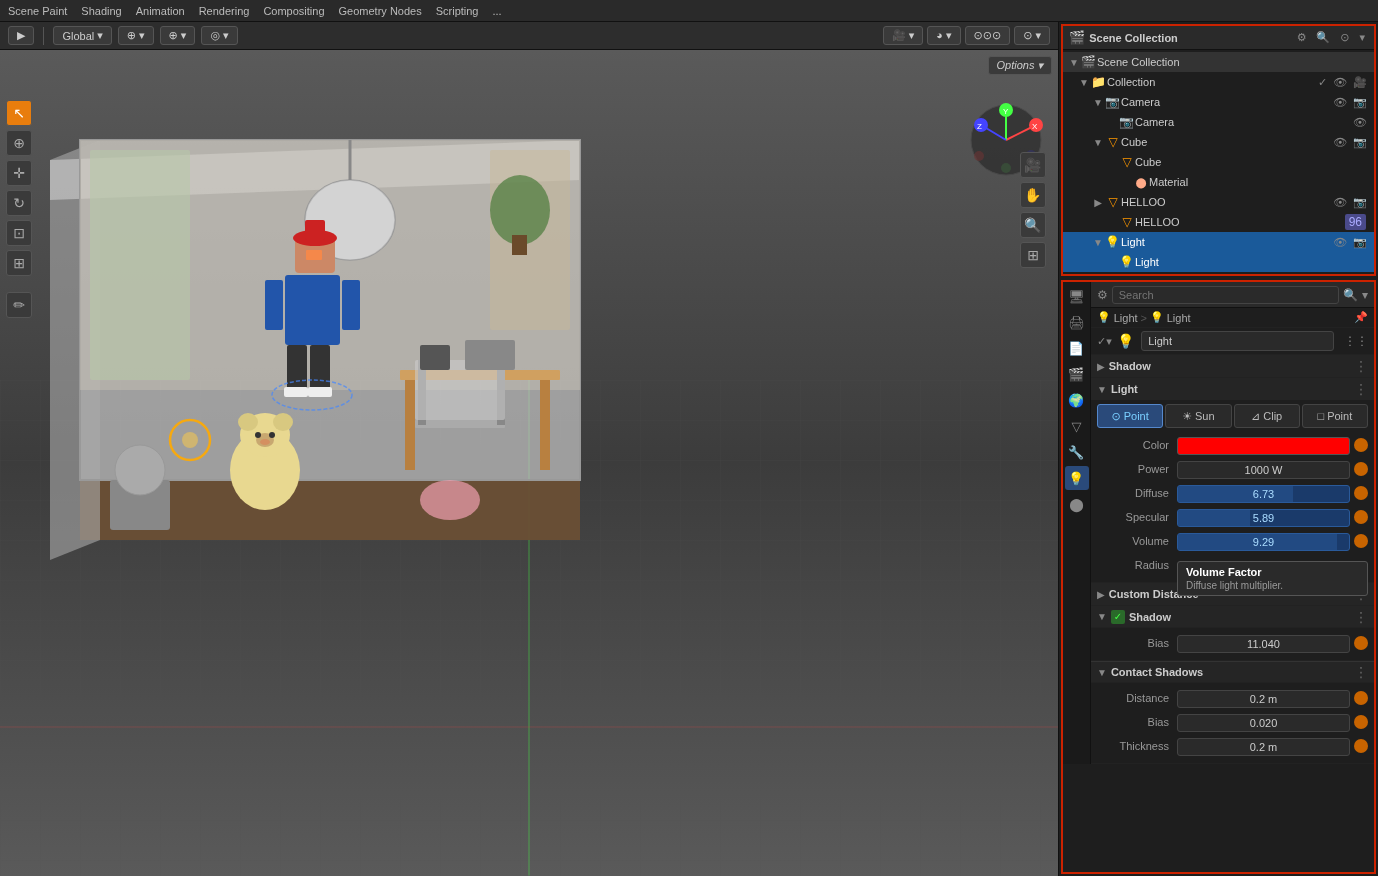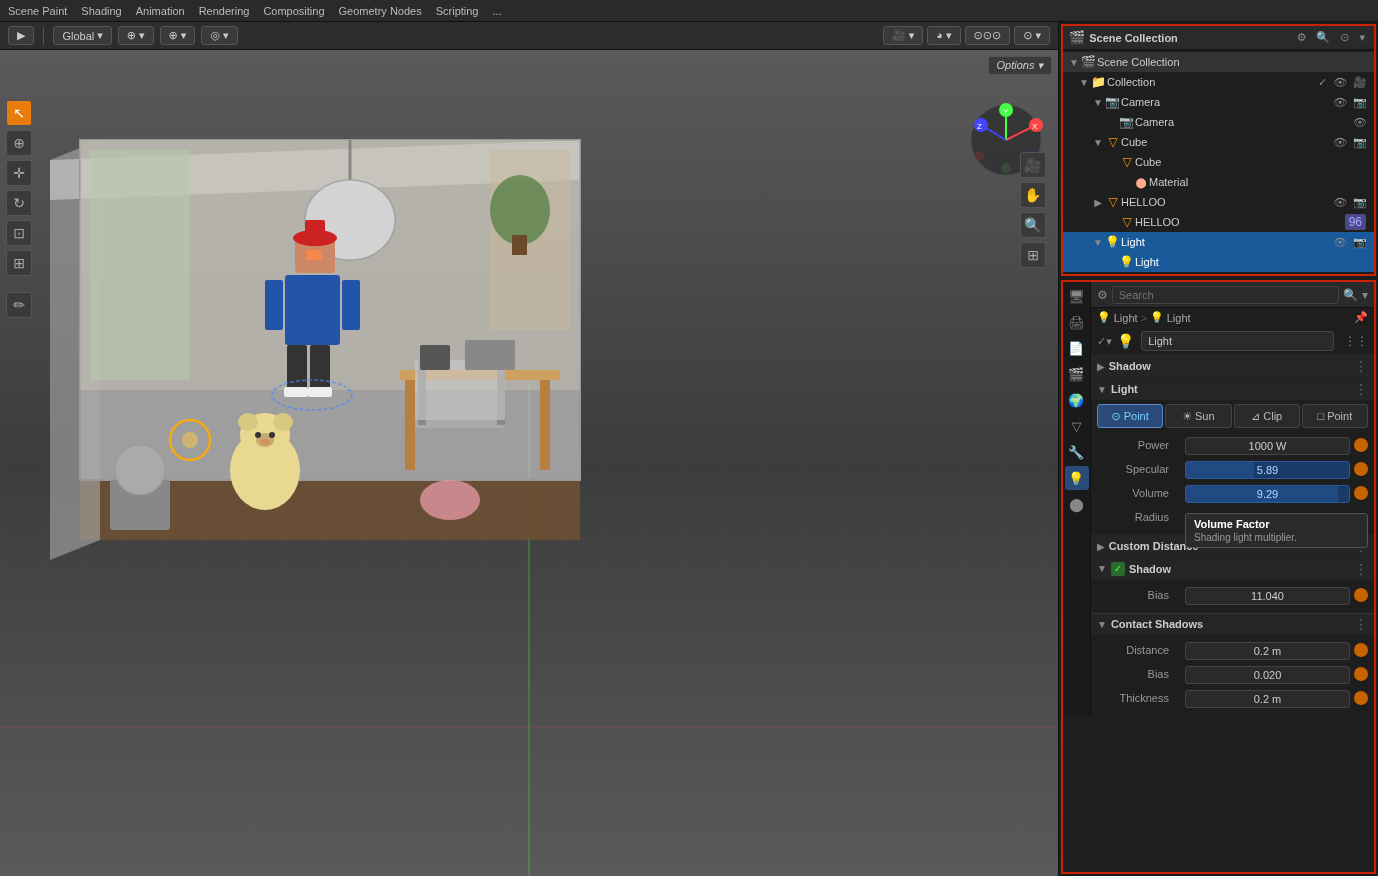--- a/index.html
+++ b/index.html
@@ -304,21 +304,20 @@
       text-align: right;
       font-size: 11px;
       color: #999;
       padding-right: 8px;
       flex-shrink: 0;
     }
     .prop-value-container {
       flex: 1;
       height: 16px;
       position: relative;
-      margin-left: 8px;
     }
     .prop-color-bar {
       width: 100%;
       height: 18px;
       border-radius: 3px;
       border: 1px solid #555;
       cursor: pointer;
     }
     .prop-number-field {
       width: 100%;
@@ -788,31 +787,48 @@
                 <div class="light-type-btn">
                   <span>⊿</span>
                   <span>Clip</span>
                 </div>
                 <div class="light-type-btn">
                   <span>□</span>
                   <span>Point</span>
                 </div>
               </div>
 
+              <div class="prop-row">
+                <span class="prop-label">Color</span>
+                <div class="prop-value-container">
+                  <div class="prop-color-bar" style="background: #ff0000;"></div>
+                </div>
+                <div class="prop-dot"></div>
+              </div>
 
               <div class="prop-row">
                 <span class="prop-label">Power</span>
                 <div class="prop-value-container">
                   <div class="prop-number-field">
                     <span>1000 W</span>
                   </div>
                 </div>
                 <div class="prop-dot"></div>
               </div>
 
+              <div class="prop-row">
+                <span class="prop-label">Diffuse</span>
+                <div class="prop-value-container">
+                  <div class="prop-number-bar">
+                    <div class="prop-number-bar-fill" style="width:67%;"></div>
+                    <span class="prop-number-bar-text">6.73</span>
+                  </div>
+                </div>
+                <div class="prop-dot"></div>
+              </div>
 
               <div class="prop-row">
                 <span class="prop-label">Specular</span>
                 <div class="prop-value-container">
                   <div class="prop-number-bar">
                     <div class="prop-number-bar-fill" style="width:42%;"></div>
                     <span class="prop-number-bar-text">5.89</span>
                   </div>
                 </div>
                 <div class="prop-dot"></div>
@@ -828,21 +844,21 @@
                 </div>
                 <div class="prop-dot"></div>
               </div>
 
               <div class="prop-row">
                 <span class="prop-label">Radius</span>
                 <div class="prop-value-container">
 
                   <div class="tooltip-box">
                     <div class="tooltip-title">Volume Factor</div>
-                    <div class="tooltip-desc">Shading light multiplier.</div>
+                    <div class="tooltip-desc">Diffuse light multiplier.</div>
                   </div>
                 </div>
               </div>
 
             </div>
           </div>
 
           <div class="prop-section">
             <div class="section-header">
               <span class="section-arrow">▶</span>

